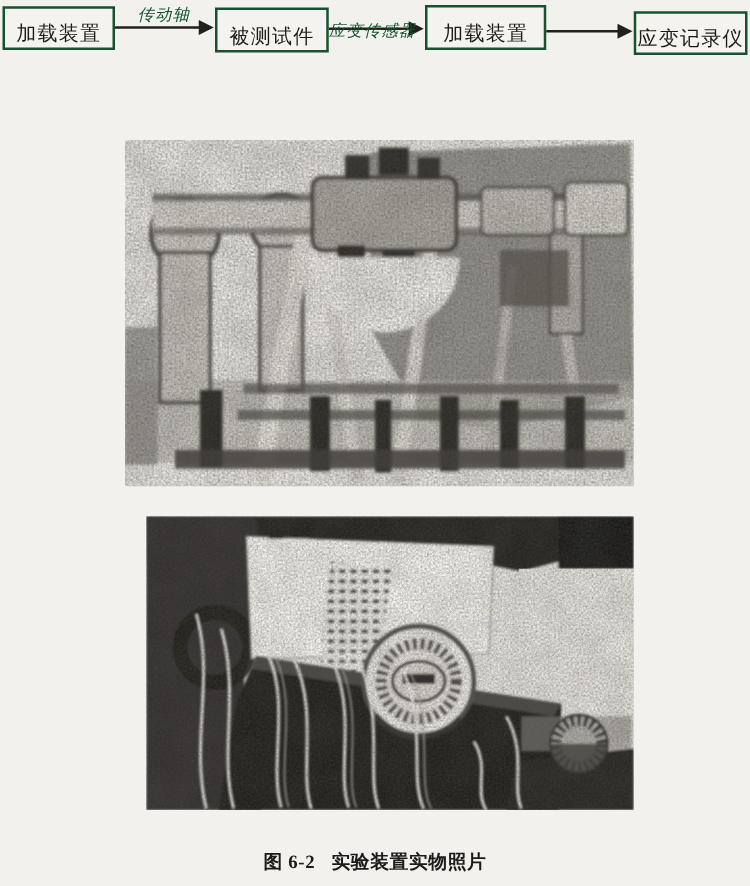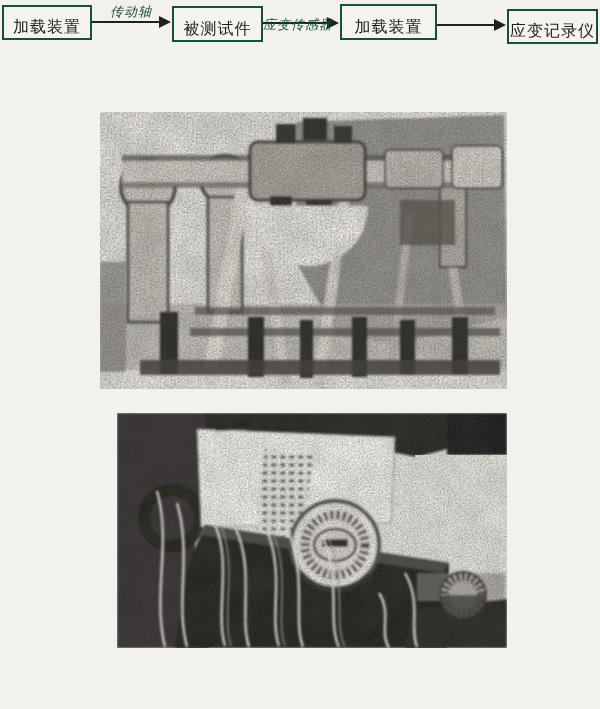--- a/index.html
+++ b/index.html
@@ -216,14 +216,17 @@
         <path d="M104,114 C121,152 104,202 114,233"></path>
         <path d="M156,120 C174,162 158,207 168,233"></path>
         <path d="M211,124 C231,170 216,212 228,234"></path>
       </g>
 
       <rect width="390" height="235" filter="url(#blotch2)" opacity="0.3"></rect>
       <rect width="390" height="235" filter="url(#grain2)" opacity="0.5"></rect>
     </svg>
   </div>
 
+  <div class="caption cap2">
+    <span class="cap-label">图 6-2</span><span class="cap-title">实验装置实物照片</span>
+  </div>
 
 </div>
 
 </body></html>

